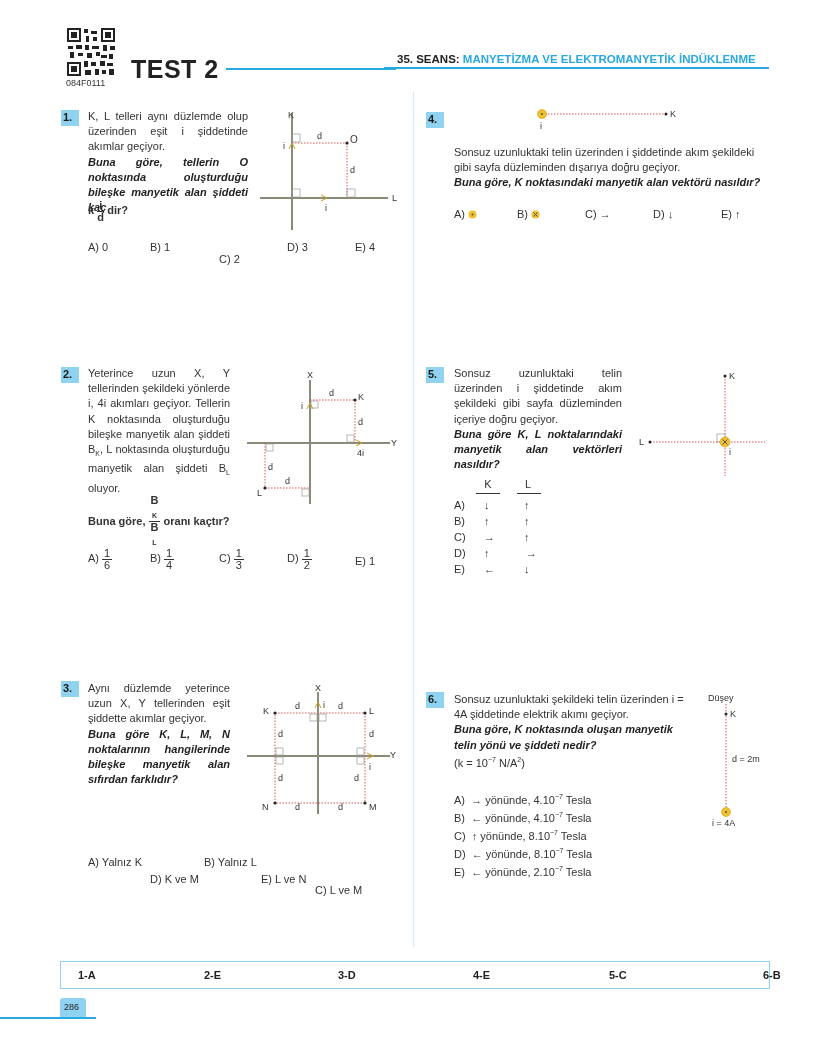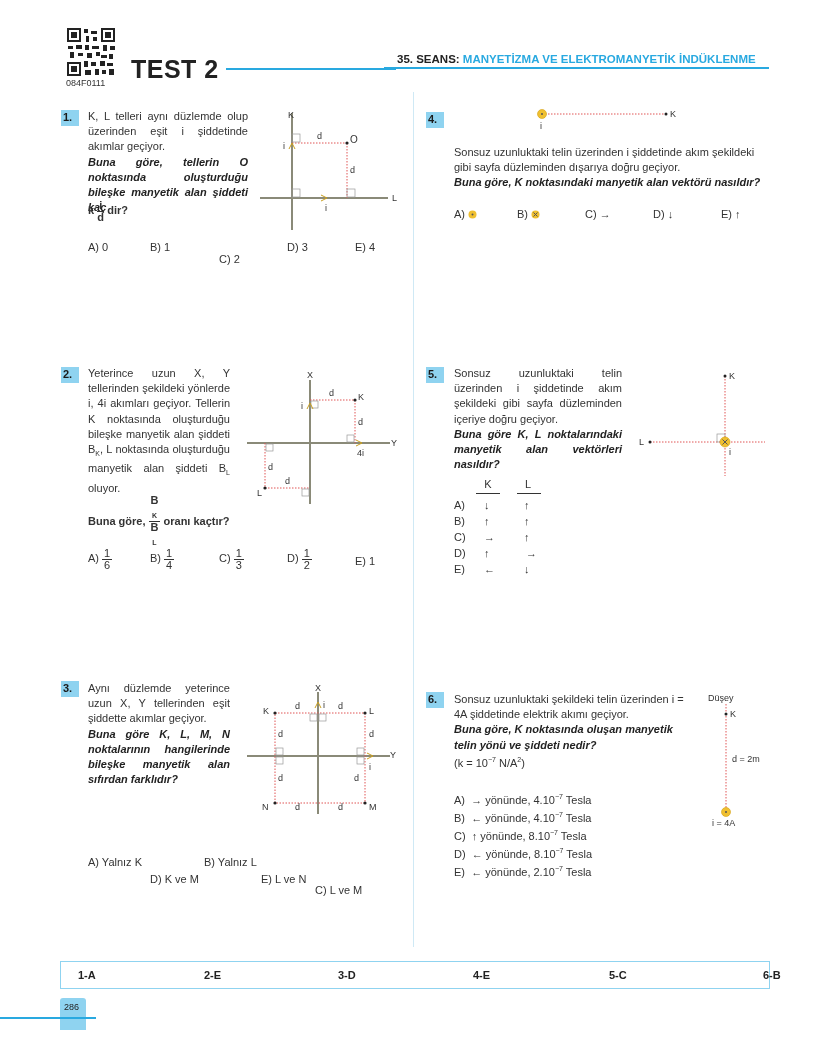--- a/index.html
+++ b/index.html
@@ -32,21 +32,21 @@
   .frac span { display: block; }
   .frac .num { border-bottom: 1px solid #333; padding: 0 2px; }
 
   sup { font-size: 7px; }
   sub { font-size: 7px; }
 
   
   .answer-box { left: 60px; top: 961px; width: 710px; height: 28px; border: 1.5px solid #8fd3f0; }
   .answer-item { top: 969px; font-weight: bold; font-size: 11px; color: #222; }
 
-  .page-tab { left: 60px; top: 998px; width: 26px; height: 32px; background: #8fd3f0; border-radius: 3px 3px 0 0; font-size: 9px; padding: 4px 0 0 4px; color: #222; }
+  .page-tab { left: 60px; top: 998px; width: 26px; height: 20px; background: #8fd3f0; border-radius: 3px 3px 0 0; font-size: 9px; padding: 4px 0 0 4px; color: #222; }
   .page-line { left: 0; top: 1017px; width: 96px; height: 2px; background: #29a9e0; }
 
   svg text { font-family: "Liberation Sans", sans-serif; }
 </style>
 </head>
 <body>
 
 <div class="abs qr">
   <svg width="48" height="48" viewBox="0 0 48 48">
     <rect x="0" y="0" width="14" height="14" fill="#222"></rect>

